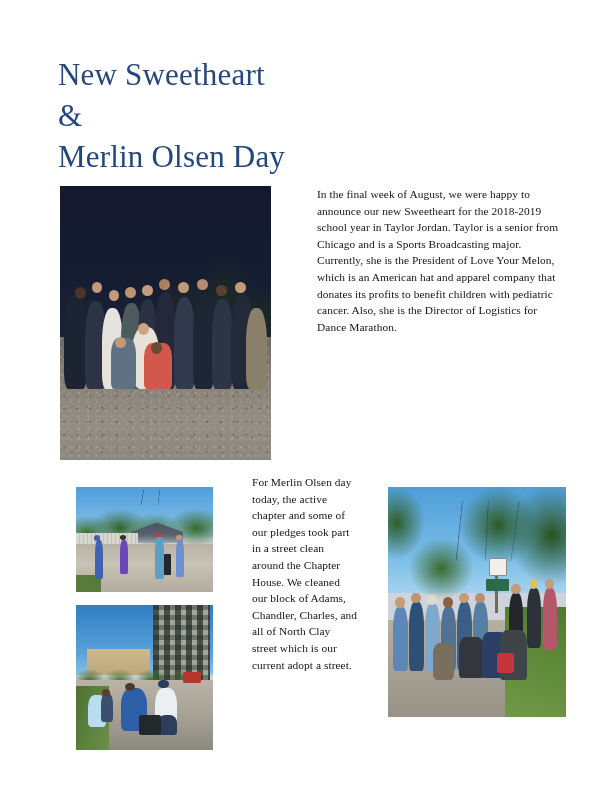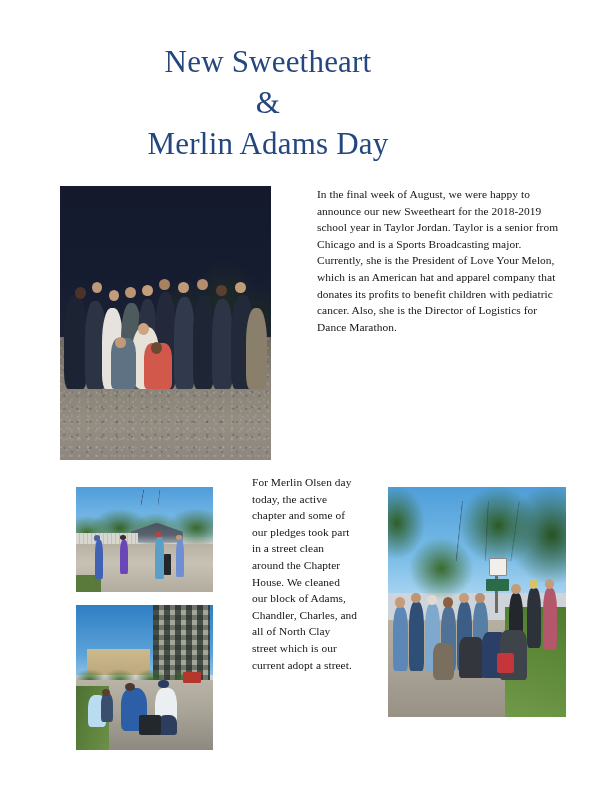--- a/index.html
+++ b/index.html
@@ -19,23 +19,22 @@
   .page {
     position: absolute;
     inset: 0;
     background: #ffffff;
   }
 
   
   .title-block {
     position: absolute;
     left: 58px;
-    top: 41px;
+    top: 54px;
     width: 420px;
-    text-align: center;
   }
   .title-line {
     font-family: "Liberation Serif", "DejaVu Serif", serif;
     font-size: 31px;
     line-height: 41px;
     color: #23477e;
     letter-spacing: 0.2px;
     white-space: pre;
   }
 
@@ -261,21 +260,21 @@
   }
 </style>
 </head>
 <body>
 
 <div class="page">
 
   <div class="title-block">
     <div class="title-line">New Sweetheart</div>
     <div class="title-line">&amp;</div>
-    <div class="title-line">Merlin Adams Day</div>
+    <div class="title-line">Merlin Olsen Day</div>
   </div>
 
   <div class="photo" id="photo-group-night">
     <div class="ph-inner">
       <div class="sky"></div>
       <div class="treeline"></div>
       <div class="ground"></div>
       <div class="crowd">
         <i style="left:2%;  width:11%; height:86%;  background:#1c2433;"></i>
         <i style="left:12%; width:10%; height:80%;  background:#2b3345;"></i>

